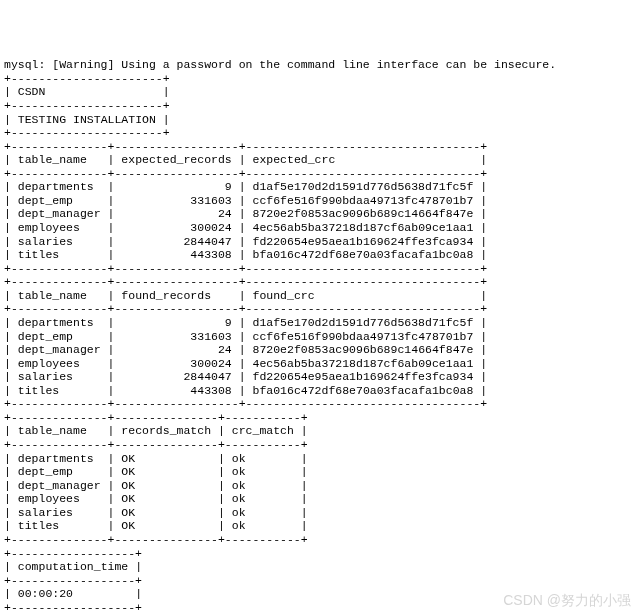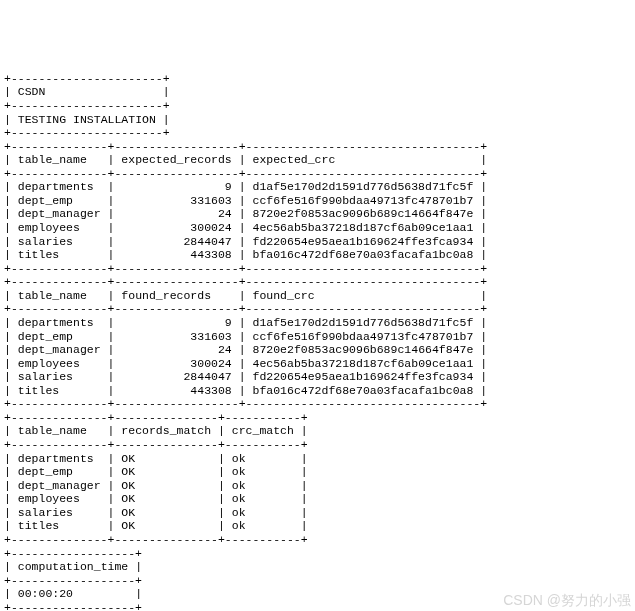--- a/index.html
+++ b/index.html
@@ -25,21 +25,21 @@
     font-size: 14px;
     white-space: nowrap;
     pointer-events: none;
   }
 </style>
 </head>
 <body>
 
 
 
-<span>
+<span><span>mysql: [Warning] Using a password on the command line interface can be insecure.</span>
 +----------------------+
 | <span>CSDN</span>                 |
 +----------------------+
 | <span>TESTING INSTALLATION</span> |
 +----------------------+
 +--------------+------------------+----------------------------------+
 | <span>table_name</span>   | <span>expected_records</span> | <span>expected_crc</span>                     |
 +--------------+------------------+----------------------------------+
 | <span>departments</span>  |                <span>9</span> | <span>d1af5e170d2d1591d776d5638d71fc5f</span> |
 | <span>dept_emp</span>     |           <span>331603</span> | <span>ccf6fe516f990bdaa49713fc478701b7</span> |

